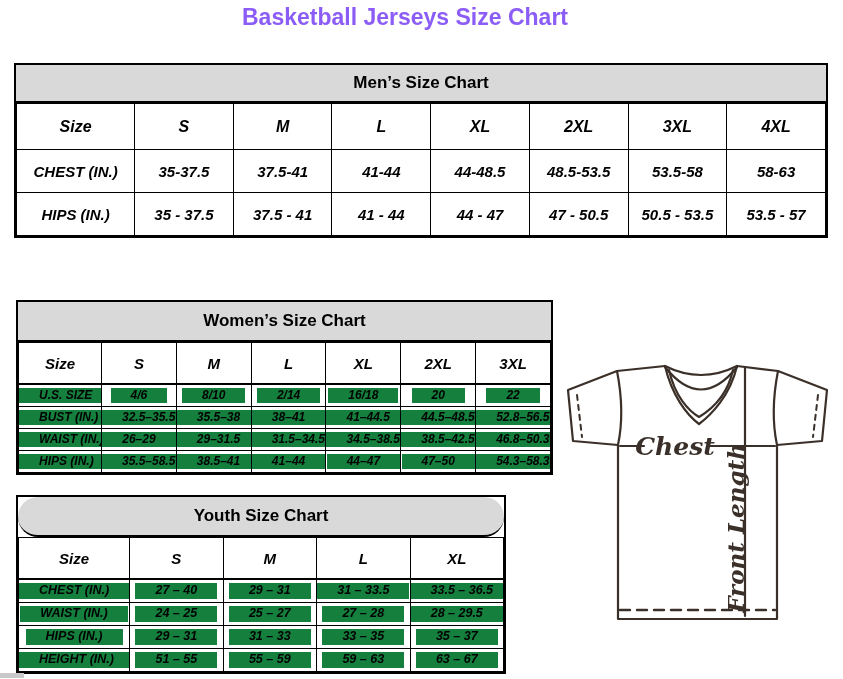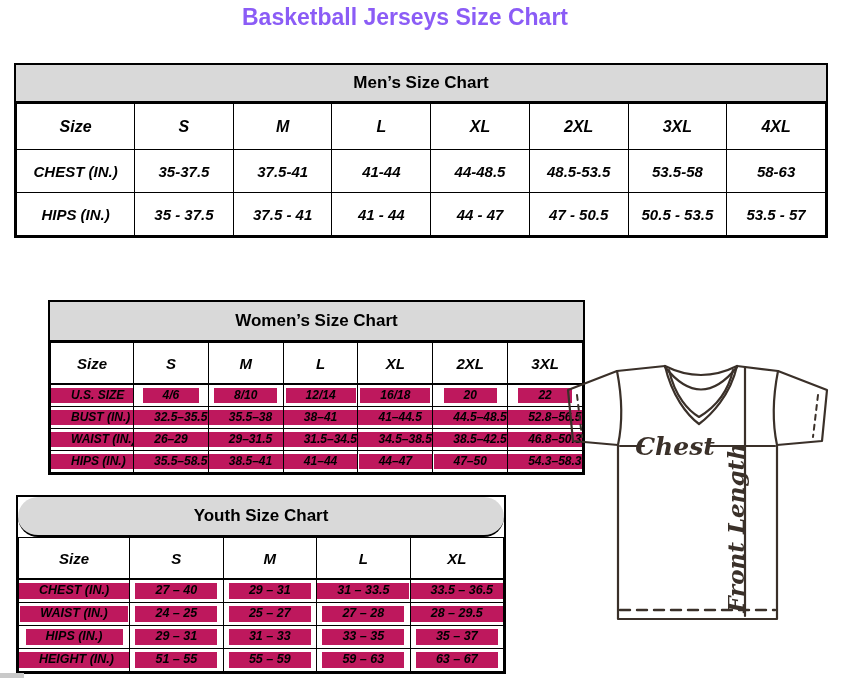--- a/index.html
+++ b/index.html
@@ -44,35 +44,35 @@
     overflow:hidden;
     white-space:nowrap;
   }
   
   .tbl-men{left:14px;top:63px;width:814px;}
   .tbl-men .table-caption{padding:8px 18px;}
   .tbl-men col.c-label{width:14.6%;}
   .tbl-men .head-row th{height:45px;font-size:16px;}
   .tbl-men .data-row th,.tbl-men .data-row td{height:42px;font-size:15px;}
   
-  .tbl-women{left:16px;top:300px;width:537px;margin-left:32px;}
+  .tbl-women{left:16px;top:300px;width:537px;}
   .tbl-women .table-caption{padding:9px 0;}
   .tbl-women col.c-label{width:15.6%;}
   .tbl-women th,.tbl-women td{border-width:1px;}
   .tbl-women .head-row th{height:40px;font-size:15px;border-bottom-width:2px;}
   .tbl-women .data-row th,.tbl-women .data-row td{height:21px;font-size:12px;}
   
   .tbl-youth{left:16px;top:495px;width:490px;}
   .tbl-youth .table-caption{padding:9px 0;border-radius:20px;}
   .tbl-youth col.c-label{width:22.9%;}
   .tbl-youth th,.tbl-youth td{border-width:1px;}
   .tbl-youth .head-row th{height:40px;font-size:15px;border-bottom-width:2px;}
   .tbl-youth .data-row th,.tbl-youth .data-row td{height:22px;font-size:12.5px;}
   
-  .hl{background:#be185d;padding:1px 20px;display:inline-block;line-height:1.1;}
+  .hl{background:#15803d;padding:1px 20px;display:inline-block;line-height:1.1;}
   
   .jersey{position:absolute;left:560px;top:360px;width:281px;height:270px;}
   .jersey-label{
     font-family:"DejaVu Serif",serif;
     font-style:italic;
     font-weight:bold;
     fill:#3a3029;
   }
   .chest-label{font-size:25px;}
   .front-length-label{font-size:23px;}
@@ -154,21 +154,21 @@
           <th>M</th>
           <th>L</th>
           <th>XL</th>
           <th>2XL</th>
           <th>3XL</th>
         </tr>
         <tr class="data-row">
           <th><span class="hl">U.S. SIZE</span></th>
           <td><span class="hl">4/6</span></td>
           <td><span class="hl">8/10</span></td>
-          <td><span class="hl">12/14</span></td>
+          <td><span class="hl">2/14</span></td>
           <td><span class="hl">16/18</span></td>
           <td><span class="hl">20</span></td>
           <td><span class="hl">22</span></td>
         </tr>
         <tr class="data-row">
           <th><span class="hl">BUST (IN.)</span></th>
           <td><span class="hl">32.5–35.5</span></td>
           <td><span class="hl">35.5–38</span></td>
           <td><span class="hl">38–41</span></td>
           <td><span class="hl">41–44.5</span></td>

